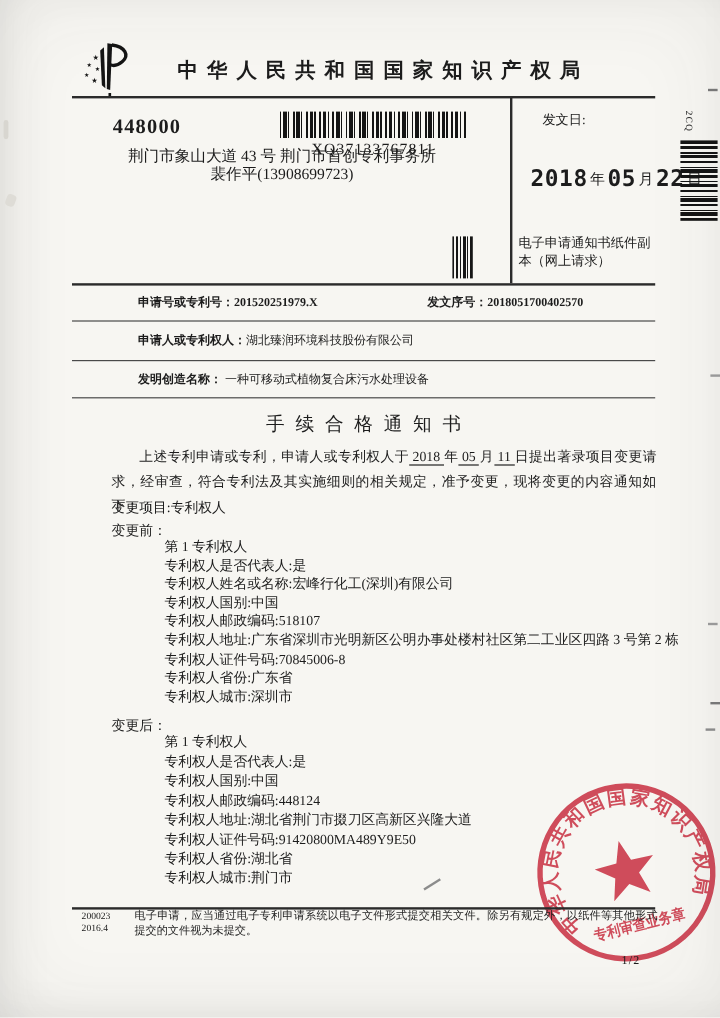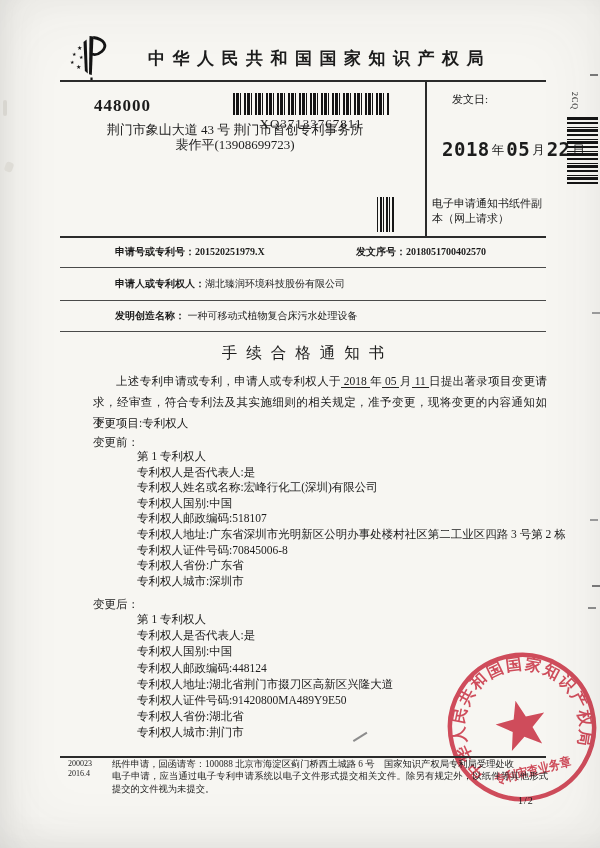--- a/index.html
+++ b/index.html
@@ -177,21 +177,20 @@
     <text x="79" y="128" text-anchor="middle" font-size="12.5" font-weight="bold" fill="#d23c4e" textLength="78" lengthAdjust="spacingAndGlyphs">专利审查业务章</text>
   </svg>
 </div>
 
 <div class="abs rule rule6"></div>
 <div class="abs form-no">
   <div>200023</div>
   <div>2016.4</div>
 </div>
 <div class="abs footer-text">
-  <div>纸件申请，回函请寄：100088 北京市海淀区蓟门桥西土城路 6 号　国家知识产权局专利局受理处收</div>
   <div>电子申请，应当通过电子专利申请系统以电子文件形式提交相关文件。除另有规定外，以纸件等其他形式提交的文件视为未提交。</div>
 </div>
 <div class="abs page-num">1/2</div>
 
 <div class="abs tick t1"></div>
 <div class="abs tick t2"></div>
 <div class="abs tick t3"></div>
 <div class="abs tick t4"></div>
 <div class="abs tick t5"></div>
 <div class="abs smudge1"></div>

